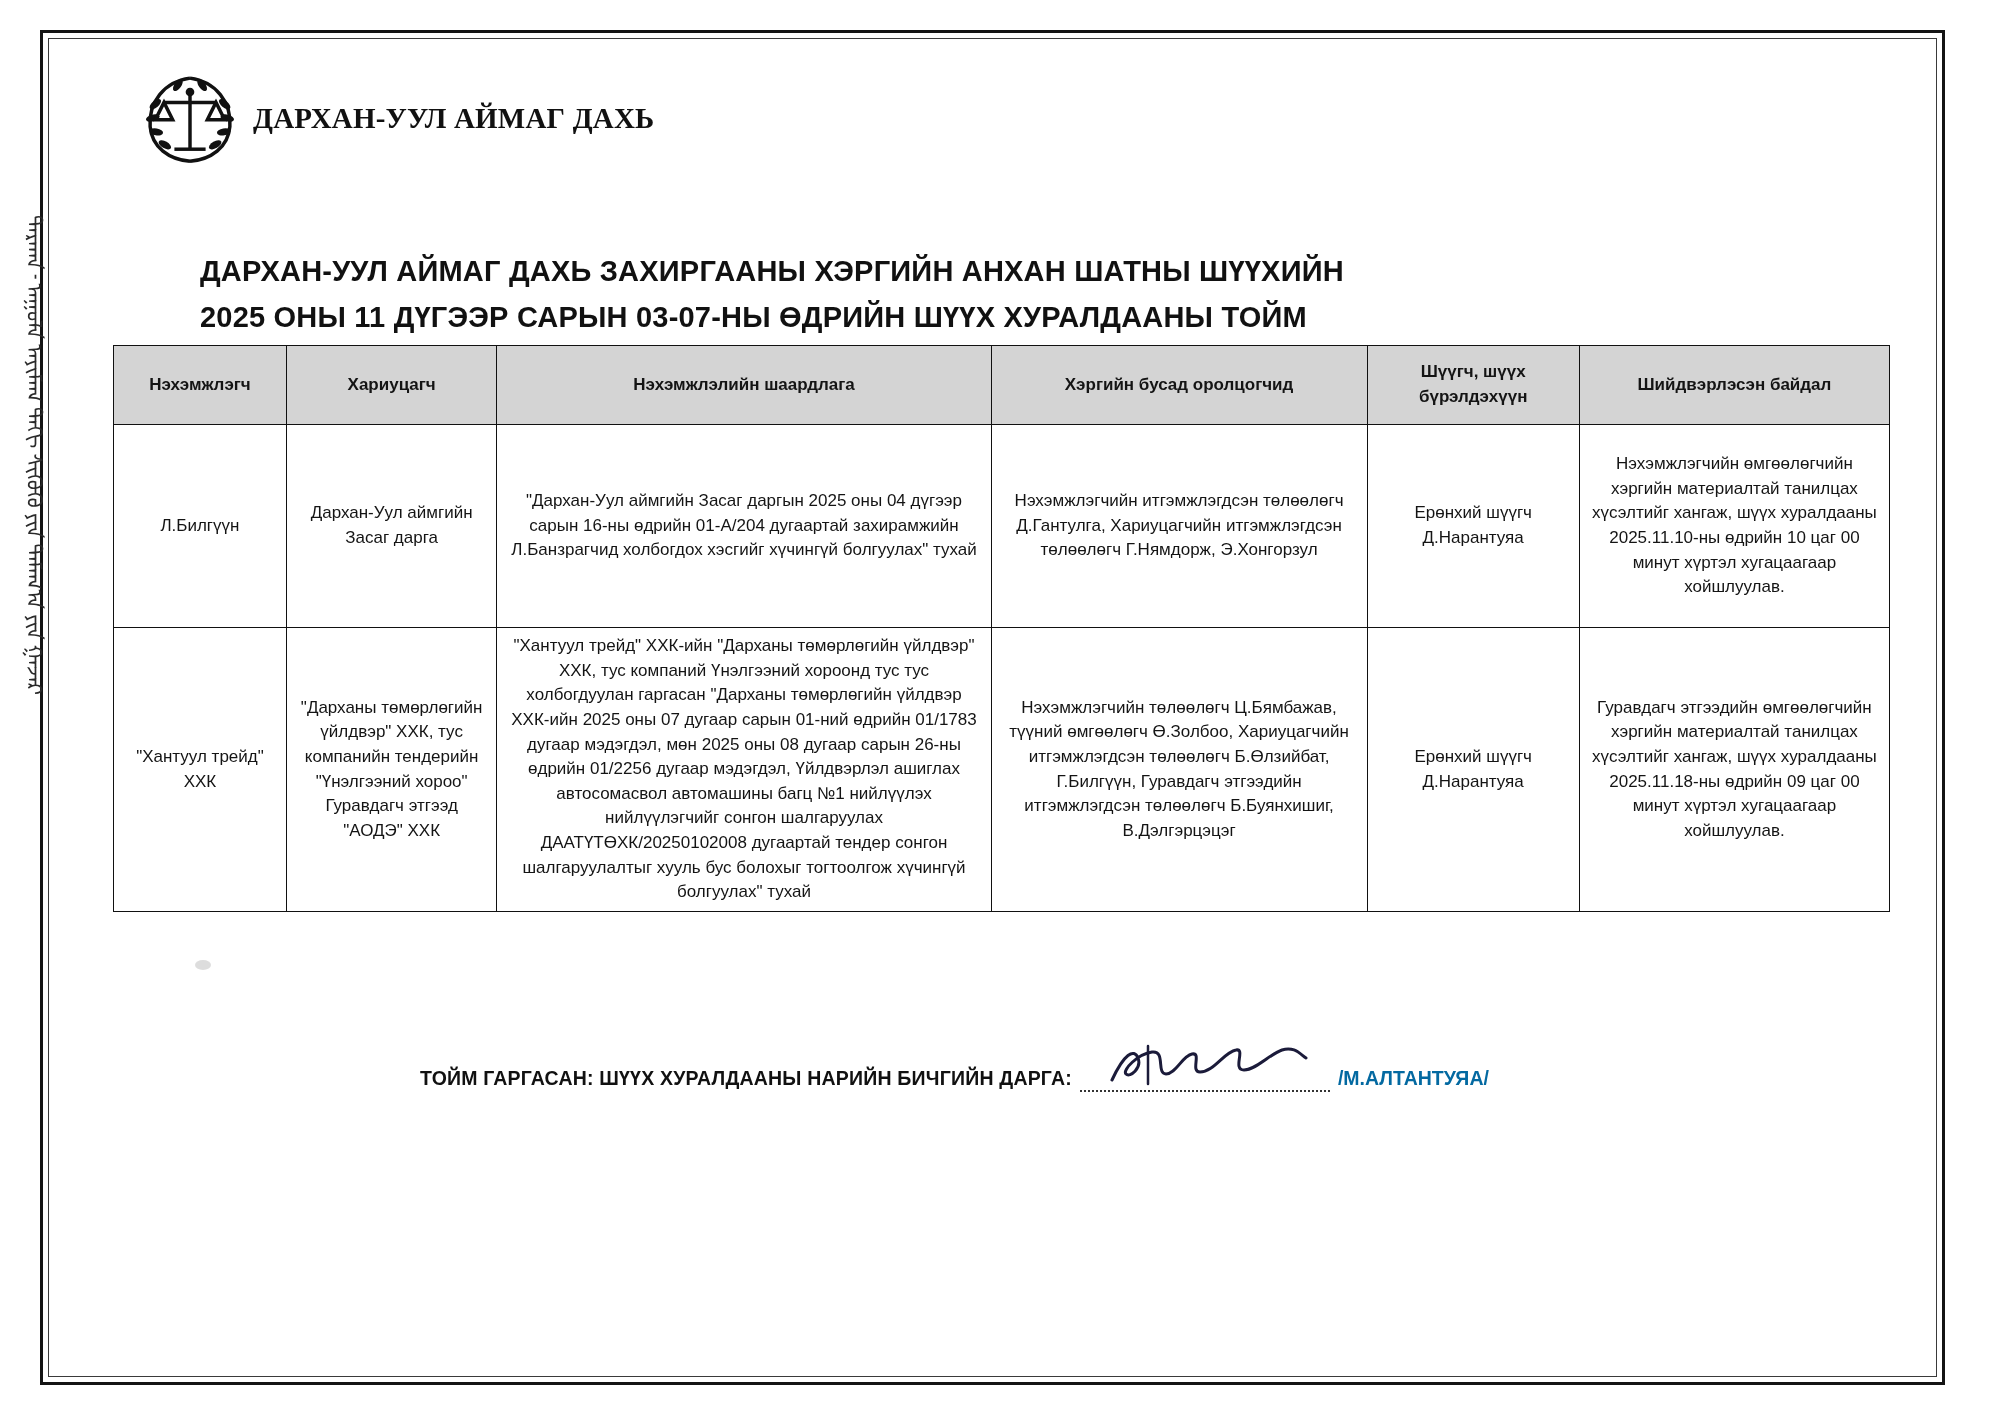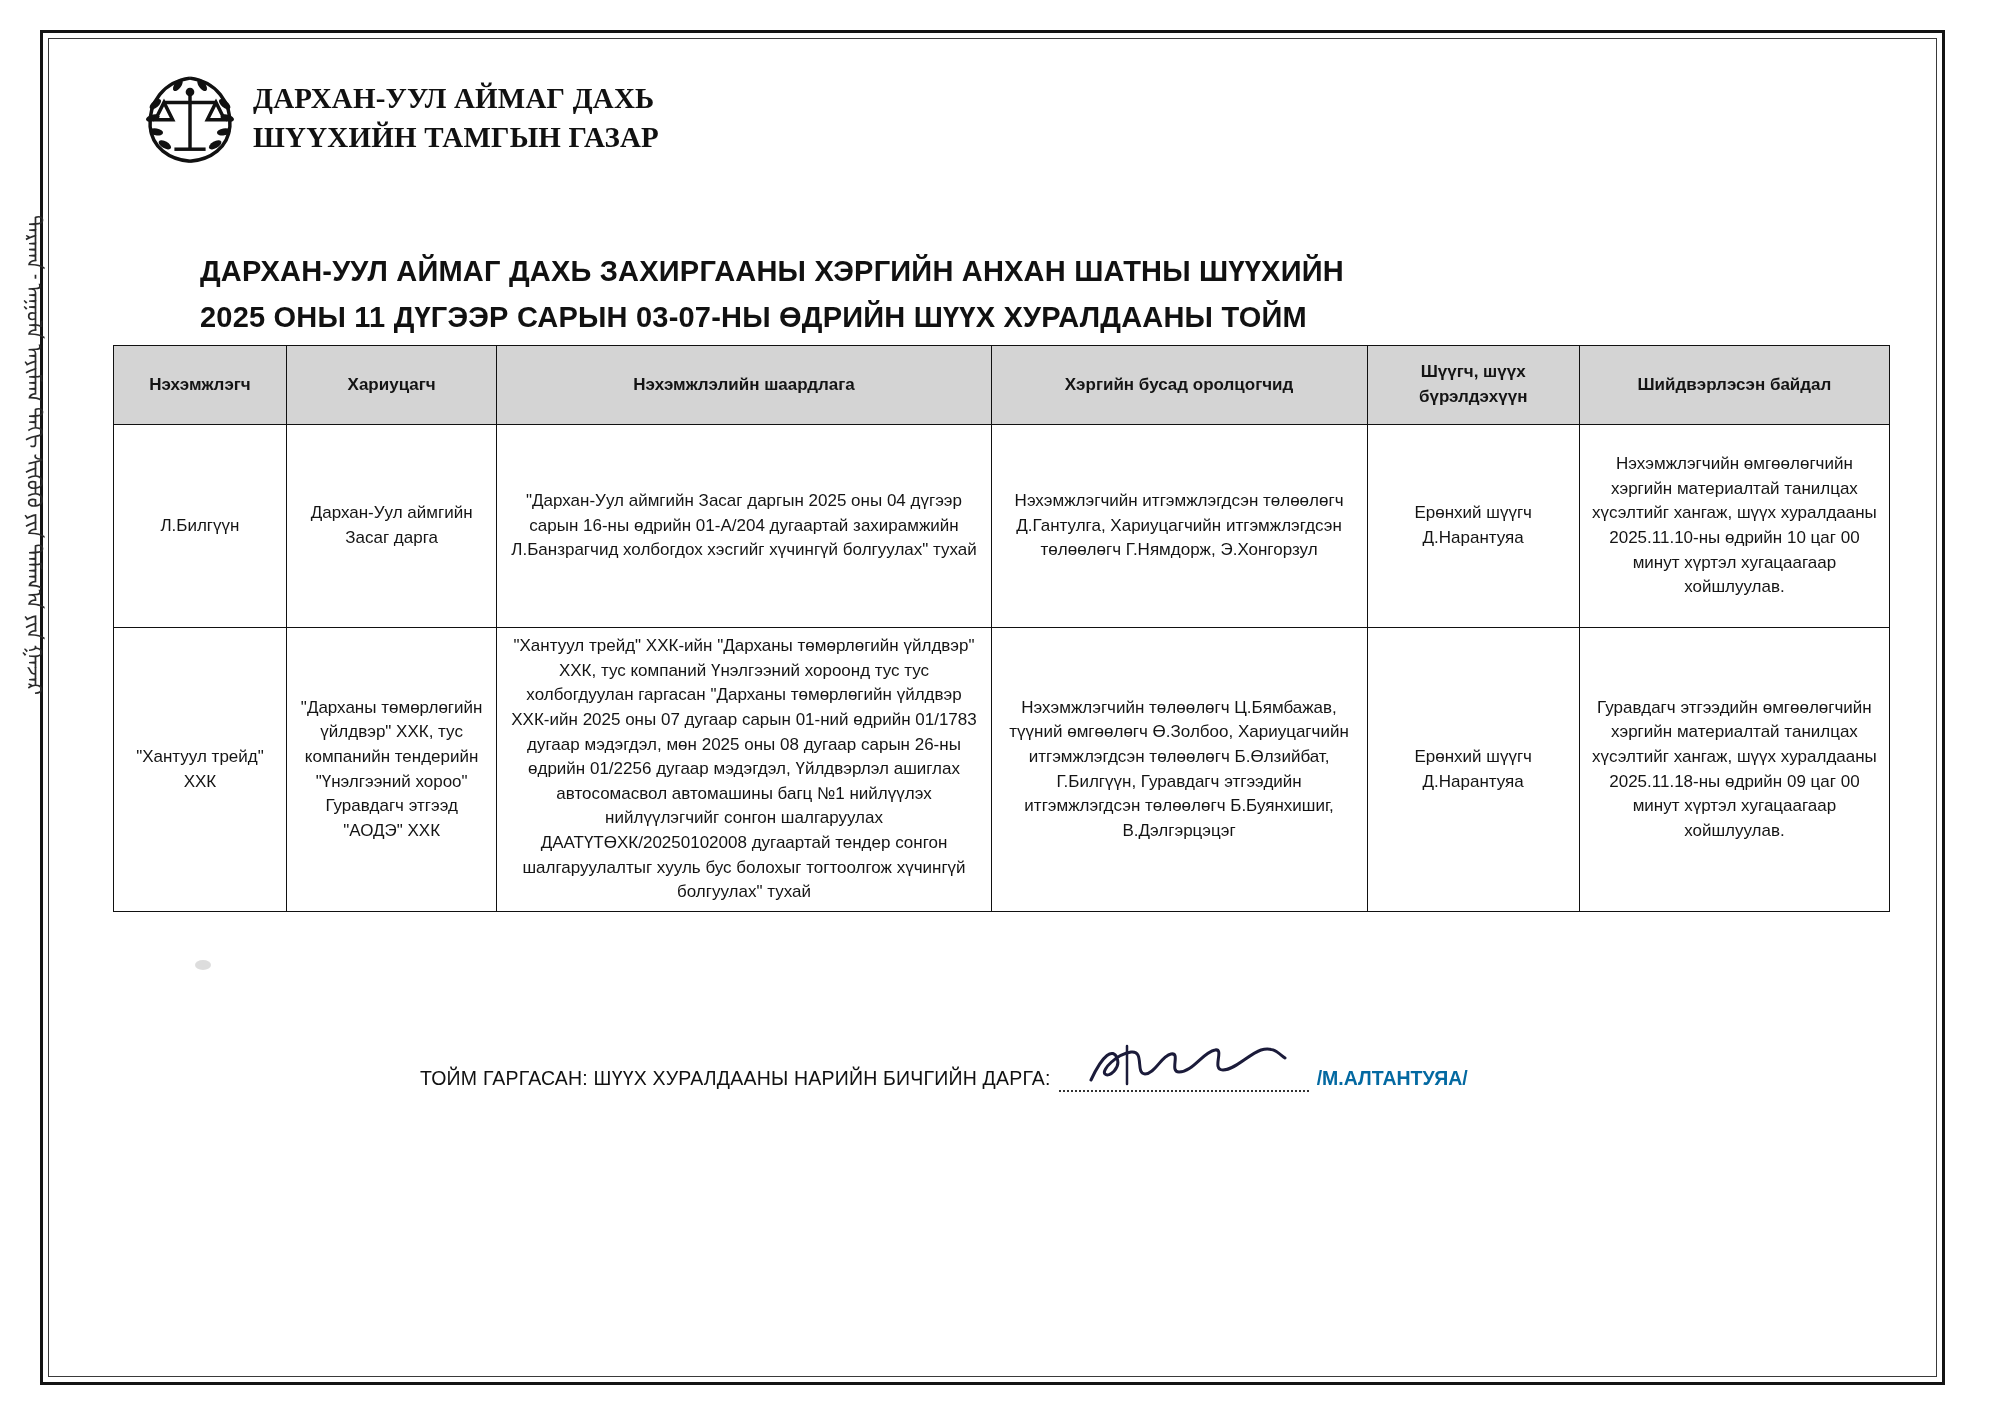--- a/index.html
+++ b/index.html
@@ -143,21 +143,21 @@
   
   .signature-row {
     position: absolute;
     left: 420px;
     top: 1060px;
     display: flex;
     align-items: flex-end;
     gap: 8px;
   }
   .sig-label {
-    font-weight: normal;
+    font-weight: bold;
     font-size: 19.5px;
     letter-spacing: 0.2px;
     color: #111;
     padding-bottom: 2px;
   }
   .sig-space {
     position: relative;
     width: 250px;
     height: 30px;
     border-bottom: 2px dotted #333;
@@ -225,21 +225,20 @@
           <line x1="30" y1="42" x2="90" y2="42"></line>
           <path d="M30 42 L20 62 L40 62 Z"></path>
           <path d="M90 42 L80 62 L100 62 Z"></path>
           <line x1="42" y1="96" x2="78" y2="96"></line>
         </g>
         <circle cx="60" cy="30" r="5" fill="#111"></circle>
       </svg>
     </div>
     <div class="org-title">
       <div>ДАРХАН-УУЛ АЙМАГ ДАХЬ</div>
-      <div>ШҮҮХИЙН ТАМГЫН ГАЗАР</div>
     </div>
   </div>
 
   <div class="doc-heading">
     <div>ДАРХАН-УУЛ АЙМАГ ДАХЬ ЗАХИРГААНЫ ХЭРГИЙН АНХАН ШАТНЫ ШҮҮХИЙН</div>
     <div>2025 ОНЫ 11 ДҮГЭЭР САРЫН 03-07-НЫ ӨДРИЙН ШҮҮХ ХУРАЛДААНЫ ТОЙМ</div>
   </div>
 
   <div class="tbl-wrap">
     <table class="summary">

